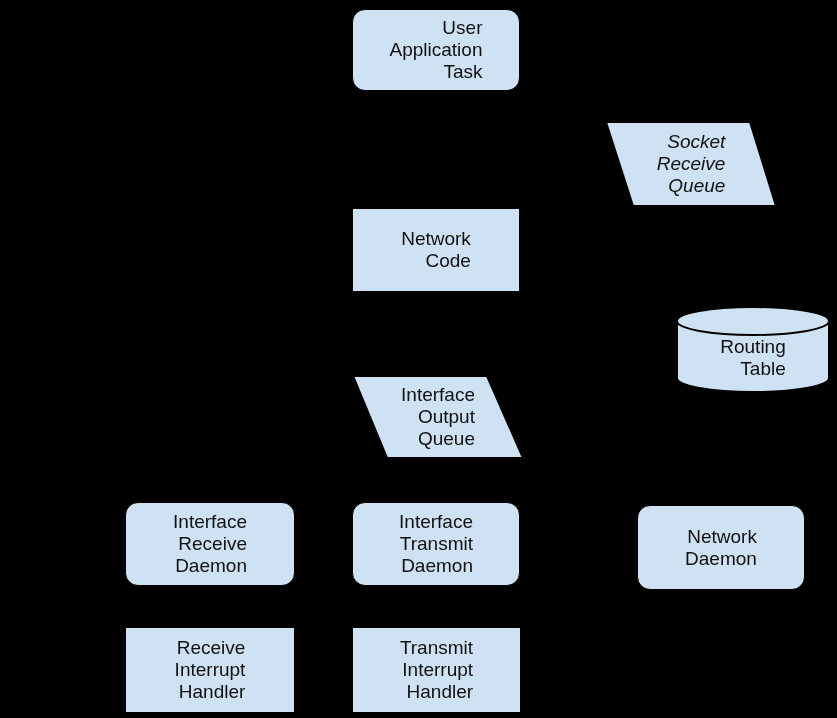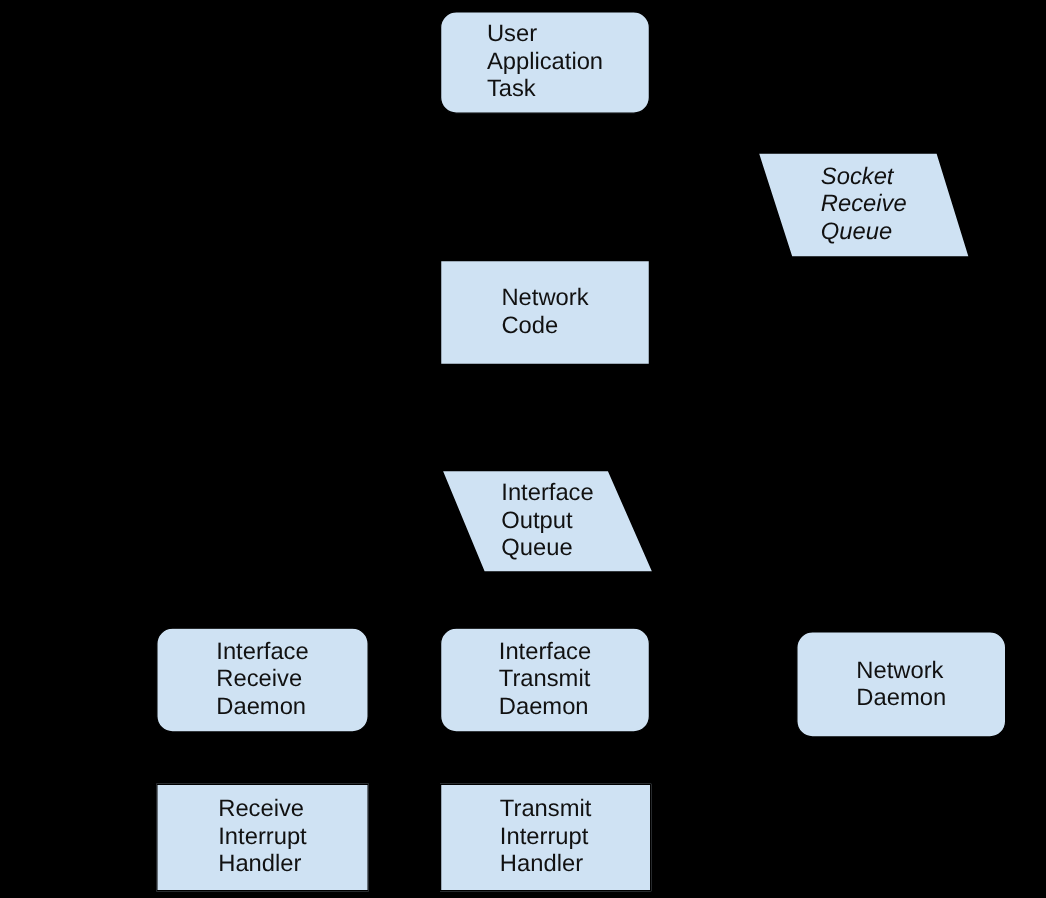--- a/index.html
+++ b/index.html
@@ -28,21 +28,21 @@
     align-items: center;
     justify-content: center;
   }
   .rounded {
     border-radius: 13px;
   }
   .label {
     color: #111111;
     font-size: 19px;
     line-height: 22px;
-    text-align: left;
+    text-align: right;
     white-space: pre-line;
   }
   .shape-wrap svg {
     position: absolute;
     left: 0;
     top: 0;
     display: block;
   }
   .overlay-label {
     position: absolute;
@@ -72,20 +72,30 @@
 Receive
 Queue</div>
     </div>
   </div>
 
   <div class="node box" style="left:352px; top:208px; width:168px; height:84px;">
     <div class="label">Network
 Code</div>
   </div>
 
+  <div class="node shape-wrap" style="left:676px; top:306px; width:154px; height:88px;">
+    <svg width="154" height="88" viewBox="0 0 154 88">
+      <path d="M1,15 L1,72 A76,14 0 0 0 153,72 L153,15" fill="#cfe2f3" stroke="#000000" stroke-width="2"></path>
+      <ellipse cx="77" cy="15" rx="76" ry="14" fill="#cfe2f3" stroke="#000000" stroke-width="2"></ellipse>
+    </svg>
+    <div class="overlay-label" style="padding-top:16px;">
+      <div class="label">Routing
+Table</div>
+    </div>
+  </div>
 
   <div class="node shape-wrap" style="left:352px; top:375px; width:172px; height:84px;">
     <svg width="172" height="84" viewBox="0 0 172 84">
       <polygon points="1,1 135,1 171,83 35,83" fill="#cfe2f3" stroke="#000000" stroke-width="2"></polygon>
     </svg>
     <div class="overlay-label">
       <div class="label">Interface
 Output
 Queue</div>
     </div>

